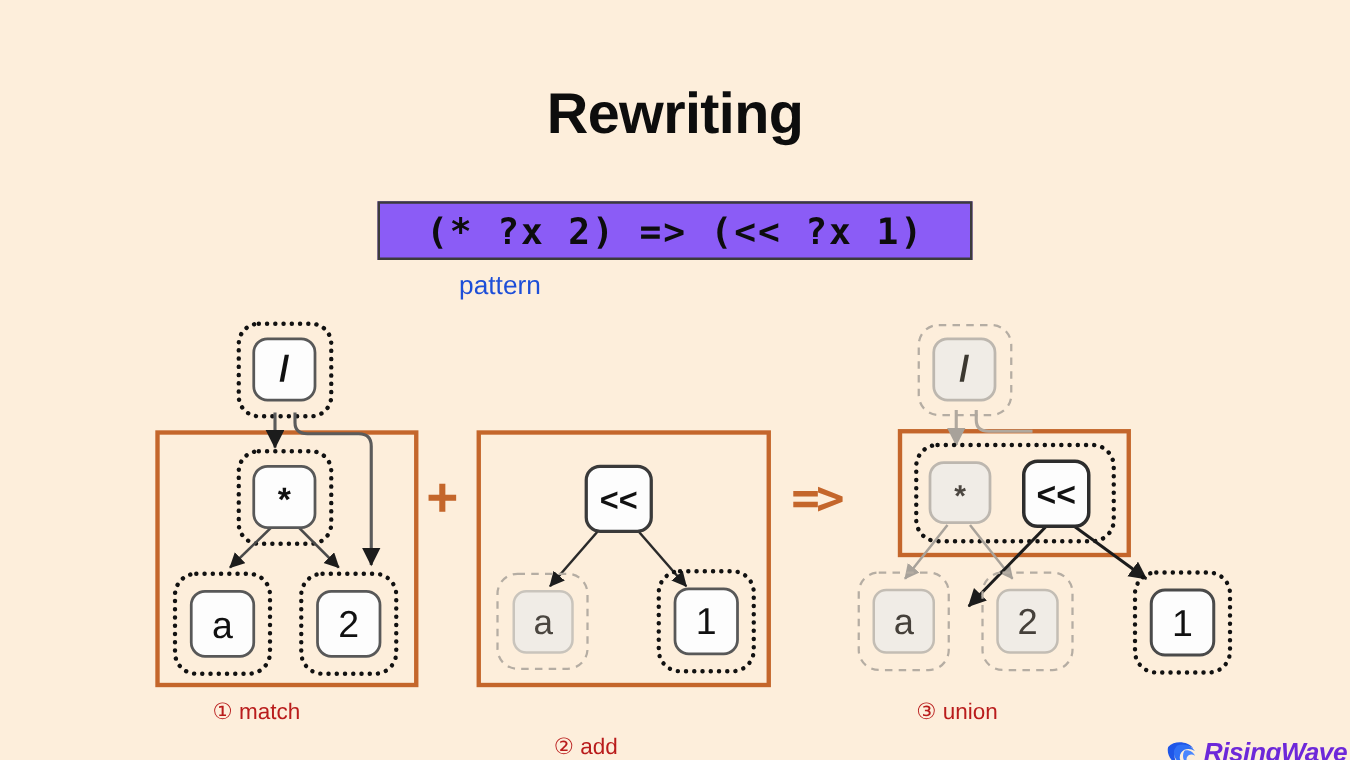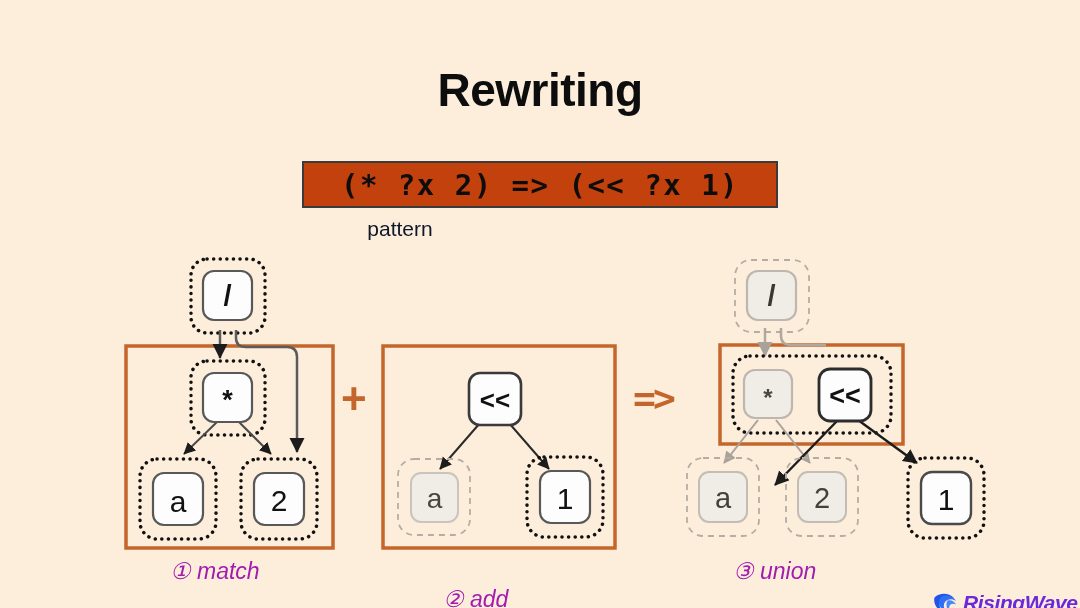--- a/index.html
+++ b/index.html
@@ -35,58 +35,57 @@
     letter-spacing: -0.5px;
   }
   
   #pattern-box {
     position: absolute;
     left: 302px;
     top: 136px;
     width: 476px;
     height: 47px;
     border: 2px solid #3b3b3b;
-    background: #c2410c;
+    background: #8b5cf6;
     box-sizing: border-box;
     display: flex;
     align-items: center;
     justify-content: center;
   }
   #pattern-text {
     font-family: "DejaVu Sans Mono", monospace;
     font-weight: 700;
     font-size: 29px;
     color: #0d0d0d;
     letter-spacing: 1.5px;
     white-space: pre;
   }
   #pattern-caption {
     position: absolute;
     left: 330px;
     top: 192px;
     width: 140px;
     text-align: center;
     font-size: 21px;
-    color: #0f172a;
+    color: #1d4ed8;
   }
   
   #egraph-canvas {
     position: absolute;
     left: 0; top: 0;
     width: 1080px;
     height: 608px;
     pointer-events: none;
   }
   
   .panel-caption {
     position: absolute;
-    font-size: 23px;
-    color: #a21caf;
+    font-size: 18px;
+    color: #b91c1c;
     white-space: nowrap;
-    font-style: italic;
   }
   #caption-match { left: 170px; top: 533px; }
   #caption-add   { left: 443px; top: 561px; }
   #caption-union { left: 733px; top: 533px; }
 
   
   .separator {
     position: absolute;
     color: #c4662b;
     font-weight: 700;

